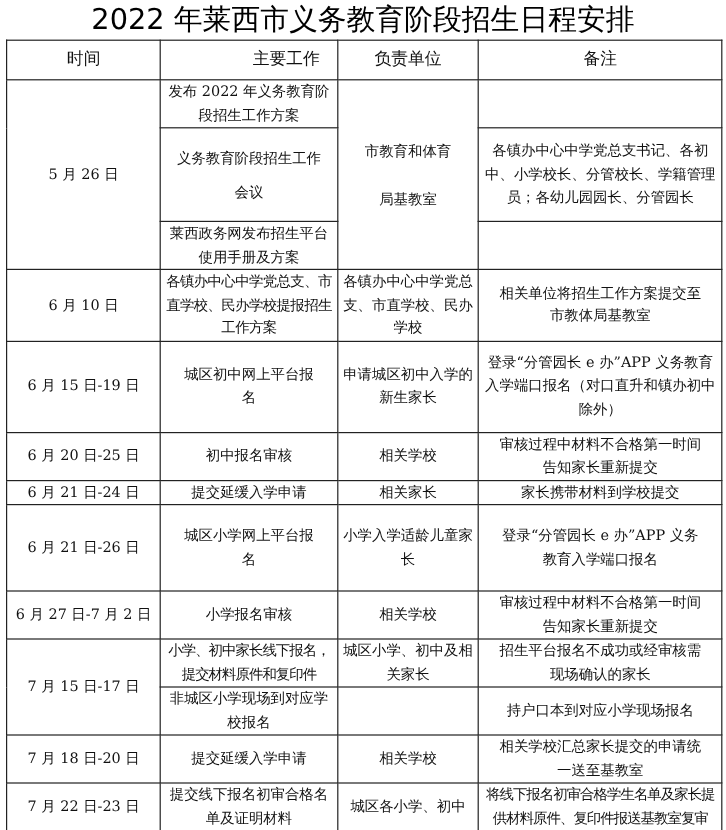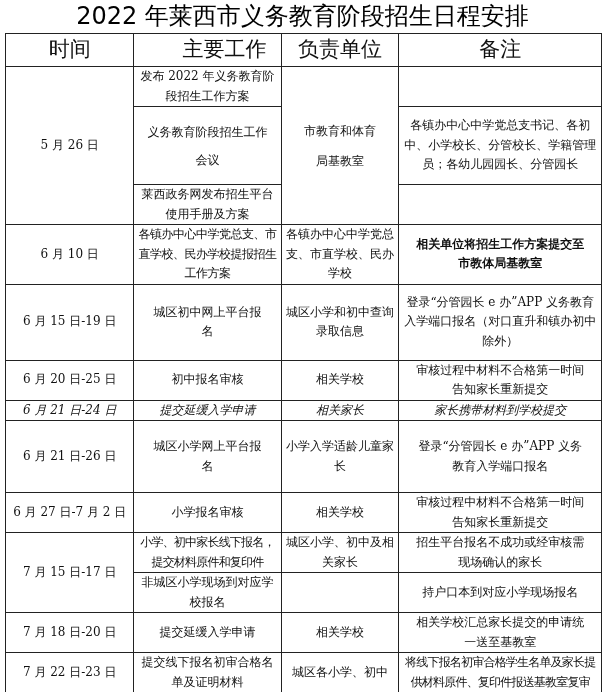--- a/index.html
+++ b/index.html
@@ -6,21 +6,21 @@
   body { width: 605px; height: 692px; position: relative; overflow: hidden;
          font-family: "DejaVu Sans", "Liberation Sans", sans-serif; color: #111; }
   .title { position: absolute; left: 0; top: 0; width: 605px; height: 33px;
            text-align: center; font-size: 24px; line-height: 33px; color: #000;
            font-family: "DejaVu Sans", sans-serif; letter-spacing: 0px; }
   table.sched { position: absolute; left: 5px; top: 33px; border-collapse: collapse;
                 table-layout: fixed; width: 597px; }
   table.sched td, table.sched th { border: 1px solid #222; padding: 0 3px; text-align: center;
                 vertical-align: middle; font-size: 12px; line-height: 19.5px; font-weight: normal;
                 font-family: "DejaVu Serif", "Liberation Serif", serif; color: #111; overflow: hidden; }
-  table.sched th { font-size: 21px; font-family: "DejaVu Sans", sans-serif; height: 32px; }
+  table.sched th { font-size: 14px; font-family: "DejaVu Sans", sans-serif; height: 32px; }
   .c1 { width: 123px; } .c2 { width: 141px; } .c3 { width: 113px; } .c4 { width: 194px; }
   .small { font-size: 11.5px; letter-spacing: -0.5px; }
   .tiny { font-size: 10.5px; letter-spacing: -0.8px; }
 </style>
 </head>
 <body>
 
 <div class="title">2022 年莱西市义务教育阶段招生日程安排</div>
 
 <table class="sched">
@@ -34,54 +34,54 @@
       <tr>
     <th>时间</th>
     <th style="text-align:right;padding-right:14px;">主要工作</th>
     <th>负责单位</th>
     <th>备注</th>
   </tr>
 
   <tr style="height:39px;">
     <td rowspan="3">5 月 26 日</td>
     <td>发布 2022 年义务教育阶段招生工作方案</td>
-    <td rowspan="3" style="line-height:30px;padding:13px 18px;">市教育和体育局基教室</td>
+    <td rowspan="3" style="line-height:40px;padding:13px 18px;">市教育和体育局基教室</td>
     <td></td>
   </tr>
   <tr style="height:78px;">
     <td style="padding:0 12px;line-height:28px;">义务教育阶段招生工作会议</td>
     <td>各镇办中心中学党总支书记、各初中、小学校长、分管校长、学籍管理员；各幼儿园园长、分管园长</td>
   </tr>
   <tr style="height:39px;">
     <td>莱西政务网发布招生平台使用手册及方案</td>
     <td></td>
   </tr>
 
   <tr style="height:59px;">
     <td>6 月 10 日</td>
     <td class="small">各镇办中心中学党总支、市直学校、民办学校提报招生工作方案</td>
     <td>各镇办中心中学党总支、市直学校、民办学校</td>
-    <td style="padding:5px 14px;font-weight:bold;">相关单位将招生工作方案提交至市教体局基教室</td>
+    <td style="padding:5px 14px;">相关单位将招生工作方案提交至市教体局基教室</td>
   </tr>
 
   <tr style="height:57px;">
     <td>6 月 15 日-19 日</td>
     <td style="padding:18px 16px;">城区初中网上平台报名</td>
-    <td>城区小学和初中查询录取信息</td>
+    <td>申请城区初中入学的新生家长</td>
     <td>登录“分管园长 e 办”APP 义务教育入学端口报名（对口直升和镇办初中除外）</td>
   </tr>
 
   <tr style="height:40px;">
     <td>6 月 20 日-25 日</td>
     <td>初中报名审核</td>
     <td>相关学校</td>
     <td style="padding:0 14px;">审核过程中材料不合格第一时间告知家长重新提交</td>
   </tr>
 
-  <tr style="height:20px;font-style:italic;">
+  <tr style="height:20px;">
     <td>6 月 21 日-24 日</td>
     <td>提交延缓入学申请</td>
     <td>相关家长</td>
     <td>家长携带材料到学校提交</td>
   </tr>
 
   <tr style="height:40px;">
     <td>6 月 21 日-26 日</td>
     <td style="padding:16px 16px;">城区小学网上平台报名</td>
     <td>小学入学适龄儿童家长</td>

